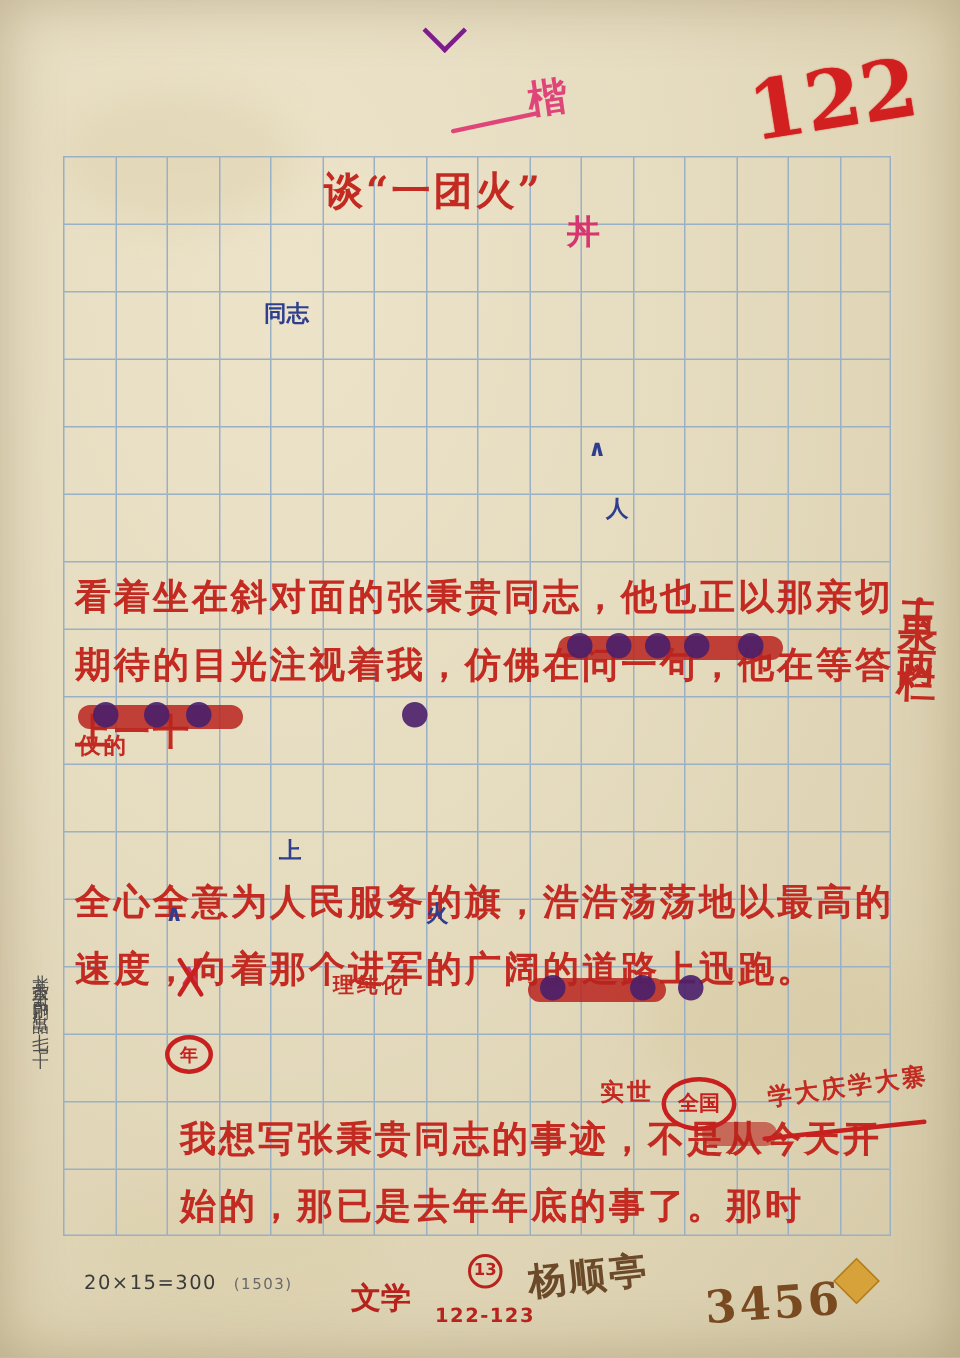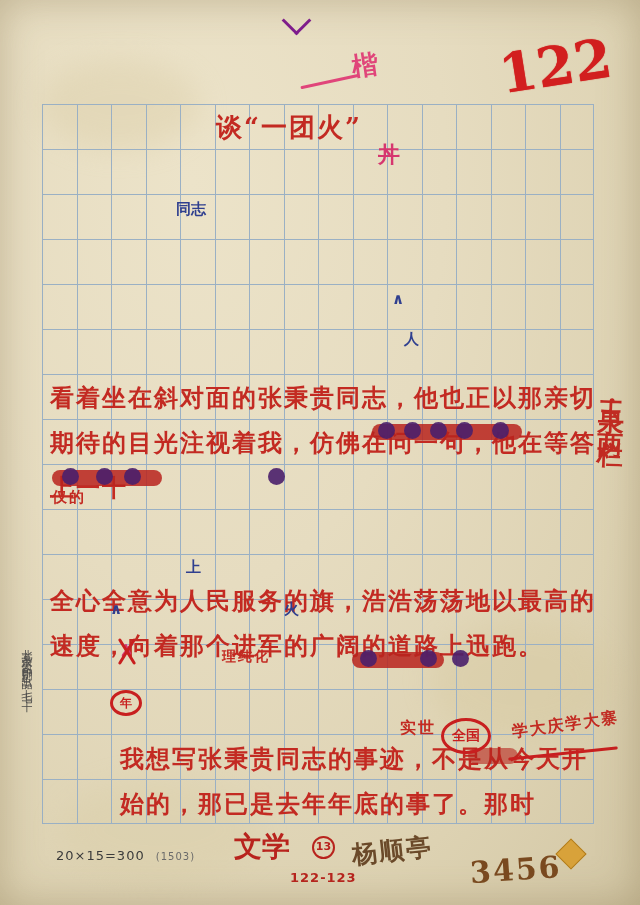--- a/index.html
+++ b/index.html
@@ -78,22 +78,22 @@
   }
   
   #footer{
     position:absolute;left:0;bottom:16px;width:640px;height:60px;
   }
   #footer-count{
     position:absolute;left:56px;bottom:26px;
     font-size:13px;color:#3b3b3b;letter-spacing:1px;
   }
   #footer-title{
-    position:absolute;left:234px;bottom:23px;
-    font-size:28px;font-weight:700;color:#b8231d;
+    position:absolute;left:234px;bottom:10px;
+    font-size:20px;font-weight:700;color:#b8231d;
     font-family:"DejaVu Serif", serif;
   }
   #footer-circle{
     position:absolute;left:312px;bottom:30px;
     width:19px;height:19px;border:2px solid #b8231d;border-radius:50%;
     color:#b8231d;font-size:11px;line-height:17px;text-align:center;font-weight:700;
   }
   #footer-pages{
     position:absolute;left:290px;bottom:4px;
     font-size:13px;color:#b8231d;font-weight:700;letter-spacing:1px;

